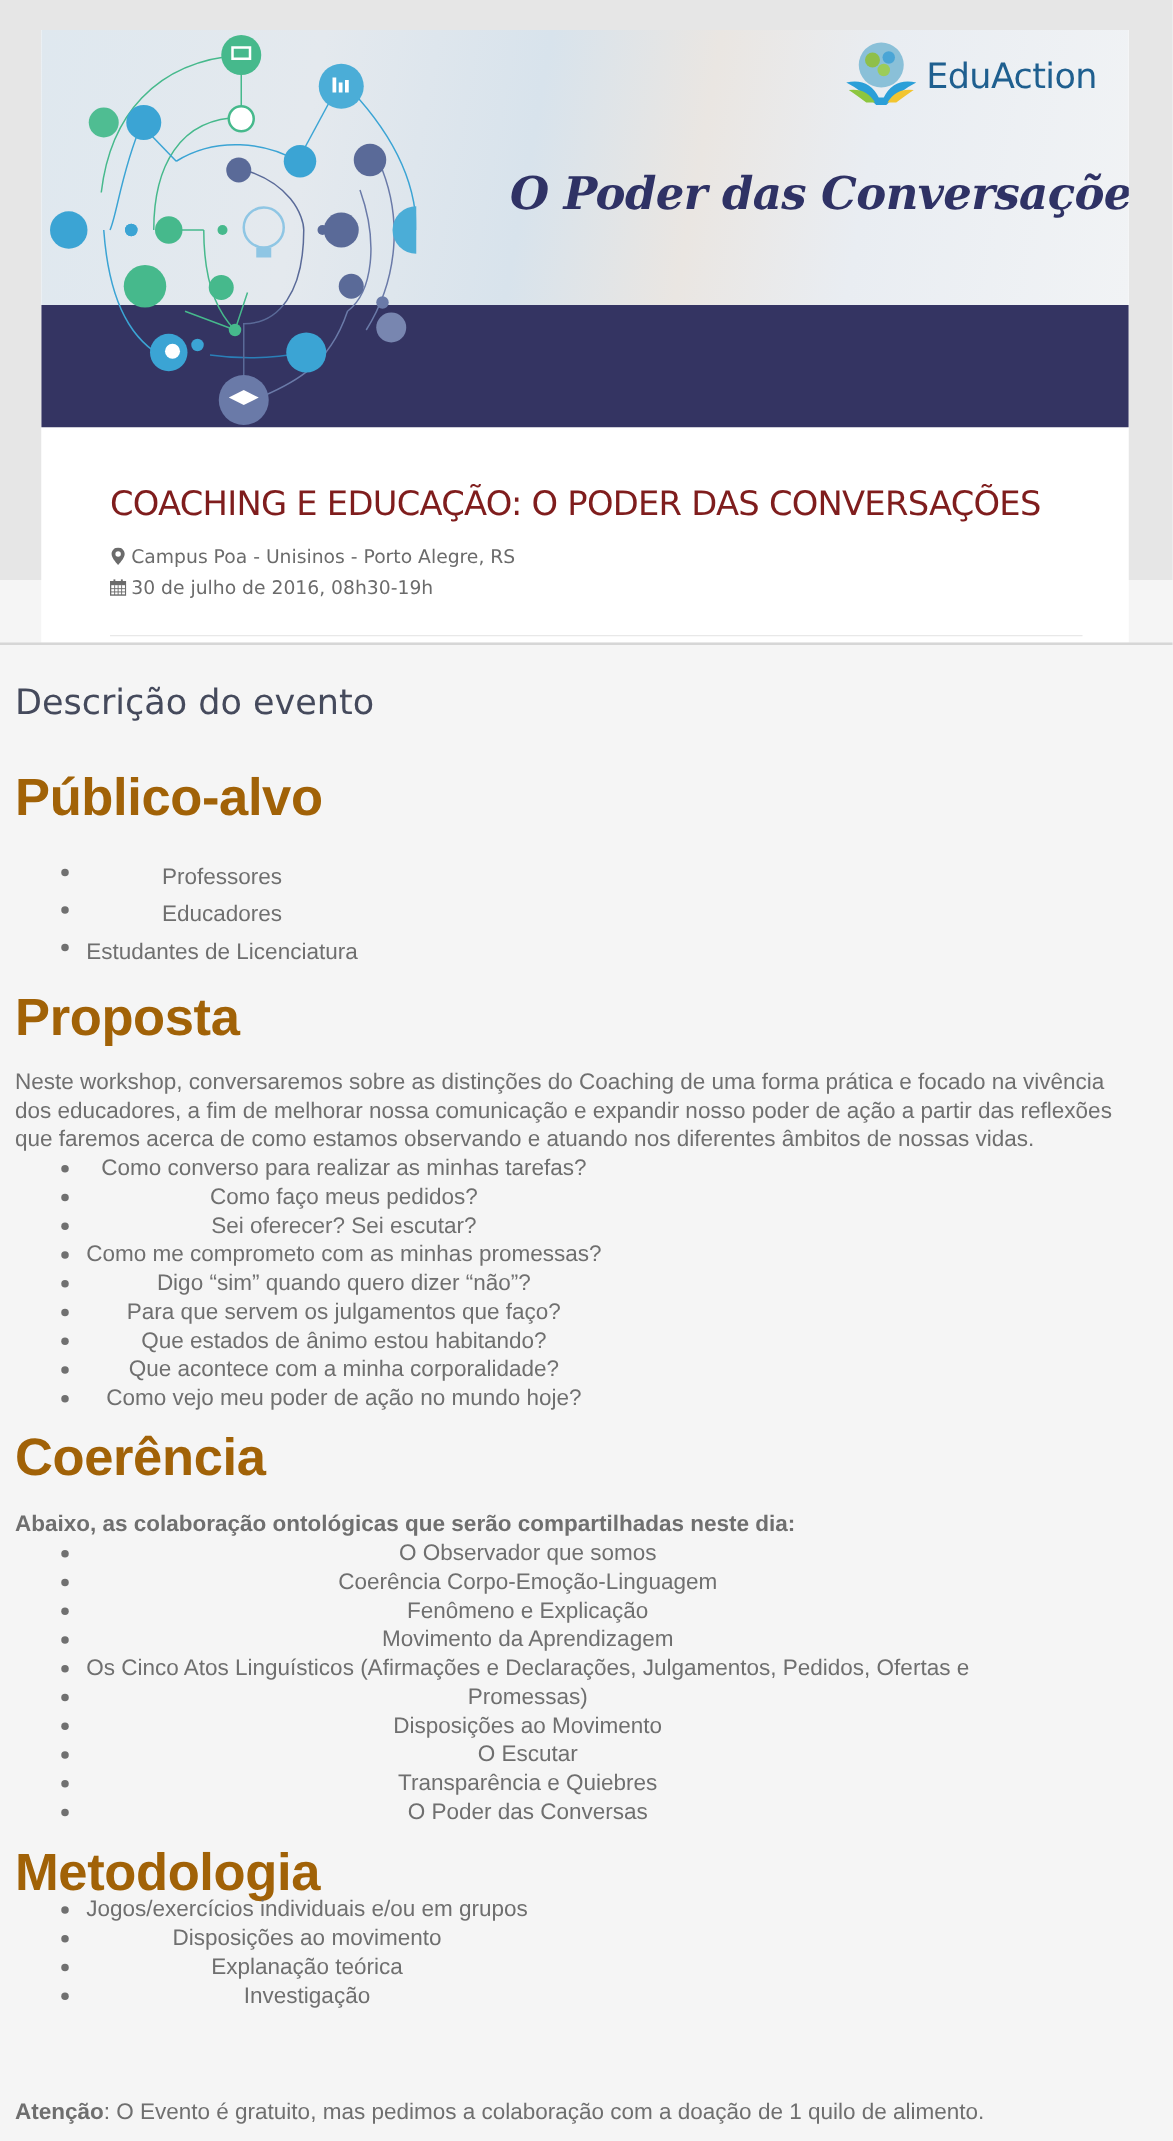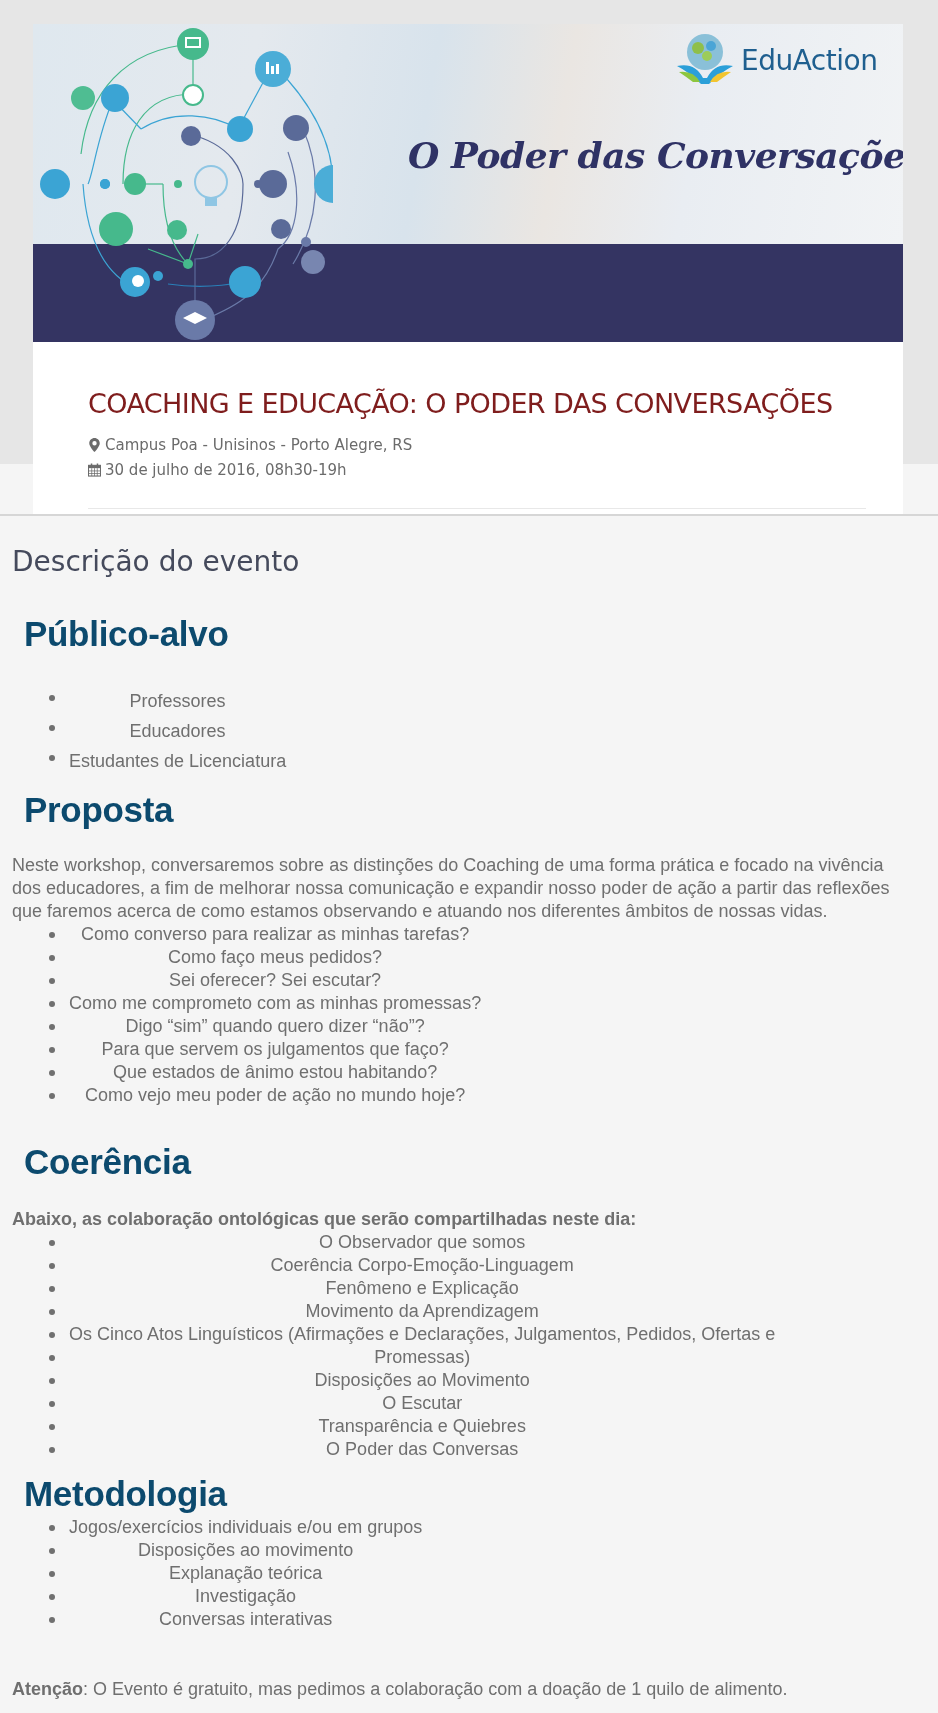--- a/index.html
+++ b/index.html
@@ -15,21 +15,21 @@
   .logo-mark { width: 64px; height: 56px; }
   .logo-text { font-family: "DejaVu Sans", sans-serif; font-size: 28px; color: #1f5f8f; margin-left: 4px; letter-spacing: -0.5px; }
   .network { position: absolute; left: 0; top: 0; width: 300px; height: 318px; }
   .event-title { position: absolute; left: 55px; top: 346px; font-family: "DejaVu Sans", sans-serif; font-size: 27px; color: #7f1d1d; letter-spacing: -0.6px; white-space: nowrap; font-weight: normal; }
   .meta { position: absolute; left: 55px; font-family: "DejaVu Sans", sans-serif; font-size: 15px; color: #6b6b6b; display: flex; align-items: center; }
   .meta .ic { display: inline-block; width: 13px; height: 14px; margin-right: 4px; }
   .card-divider { position: absolute; left: 55px; top: 484px; width: 778px; height: 1px; background: #e8e8e8; }
   .page-edge { position: absolute; left: 0; top: 514px; width: 938px; height: 2px; background: #d6d6d6; }
   .content { position: absolute; left: 12px; top: 516px; width: 916px; color: #6f6f6f; }
   .desc-heading { position: absolute; left: 0; top: 29px; font-family: "DejaVu Sans", sans-serif; font-size: 28px; color: #454a5c; margin: 0; font-weight: normal; white-space: nowrap; }
-  h2.section { position: absolute; left: 12px; margin: 0; font-family: "Liberation Sans", sans-serif; font-weight: bold; font-size: 35px; color: #0c4a6e; letter-spacing: -0.3px; }
+  h2.section { position: absolute; left: 0; margin: 0; font-family: "Liberation Sans", sans-serif; font-weight: bold; font-size: 42px; color: #a16207; letter-spacing: -0.3px; }
   ul.blist { position: absolute; left: 0; margin: 0; padding: 0 0 0 57px; list-style: none; font-size: 18px; text-align: center; }
   ul.blist li { position: relative; line-height: 23px; white-space: nowrap; }
   ul.blist li::before { content: ""; position: absolute; left: -20px; top: 9px; width: 6px; height: 6px; border-radius: 50%; background: #707070; }
   ul.spaced li { line-height: 30px; }
   .para { position: absolute; left: 0; width: 916px; font-size: 18px; line-height: 23px; margin: 0; }
   .bold { font-weight: bold; }
 </style>
 </head>
 <body>
 
@@ -154,20 +154,21 @@
     <div>que faremos acerca de como estamos observando e atuando nos diferentes âmbitos de nossas vidas.</div>
   </div>
   <ul class="blist" style="top:407px;">
     <li>Como converso para realizar as minhas tarefas?</li>
     <li>Como faço meus pedidos?</li>
     <li>Sei oferecer? Sei escutar?</li>
     <li>Como me comprometo com as minhas promessas?</li>
     <li>Digo “sim” quando quero dizer “não”?</li>
     <li>Para que servem os julgamentos que faço?</li>
     <li>Que estados de ânimo estou habitando?</li>
+    <li>Que acontece com a minha corporalidade?</li>
     <li>Como vejo meu poder de ação no mundo hoje?</li>
   </ul>
 
   <h2 class="section" style="top:626px;">Coerência</h2>
   <div class="para bold" style="top:692px;">Abaixo, as colaboração ontológicas que serão compartilhadas neste dia:</div>
   <ul class="blist" style="top:715px;">
     <li>O Observador que somos</li>
     <li>Coerência Corpo-Emoção-Linguagem</li>
     <li>Fenômeno e Explicação</li>
     <li>Movimento da Aprendizagem</li>
@@ -178,19 +179,18 @@
     <li>Transparência e Quiebres</li>
     <li>O Poder das Conversas</li>
   </ul>
 
   <h2 class="section" style="top:958px;">Metodologia</h2>
   <ul class="blist" style="top:1000px;">
     <li>Jogos/exercícios individuais e/ou em grupos</li>
     <li>Disposições ao movimento</li>
     <li>Explanação teórica</li>
     <li>Investigação</li>
-    <li>Conversas interativas</li>
   </ul>
 
   <div class="para" style="top:1162px;">
     <span class="bold">Atenção</span><span>: O Evento é gratuito, mas pedimos a colaboração com a doação de 1 quilo de alimento.</span>
   </div>
 </div>
 
 </body></html>

